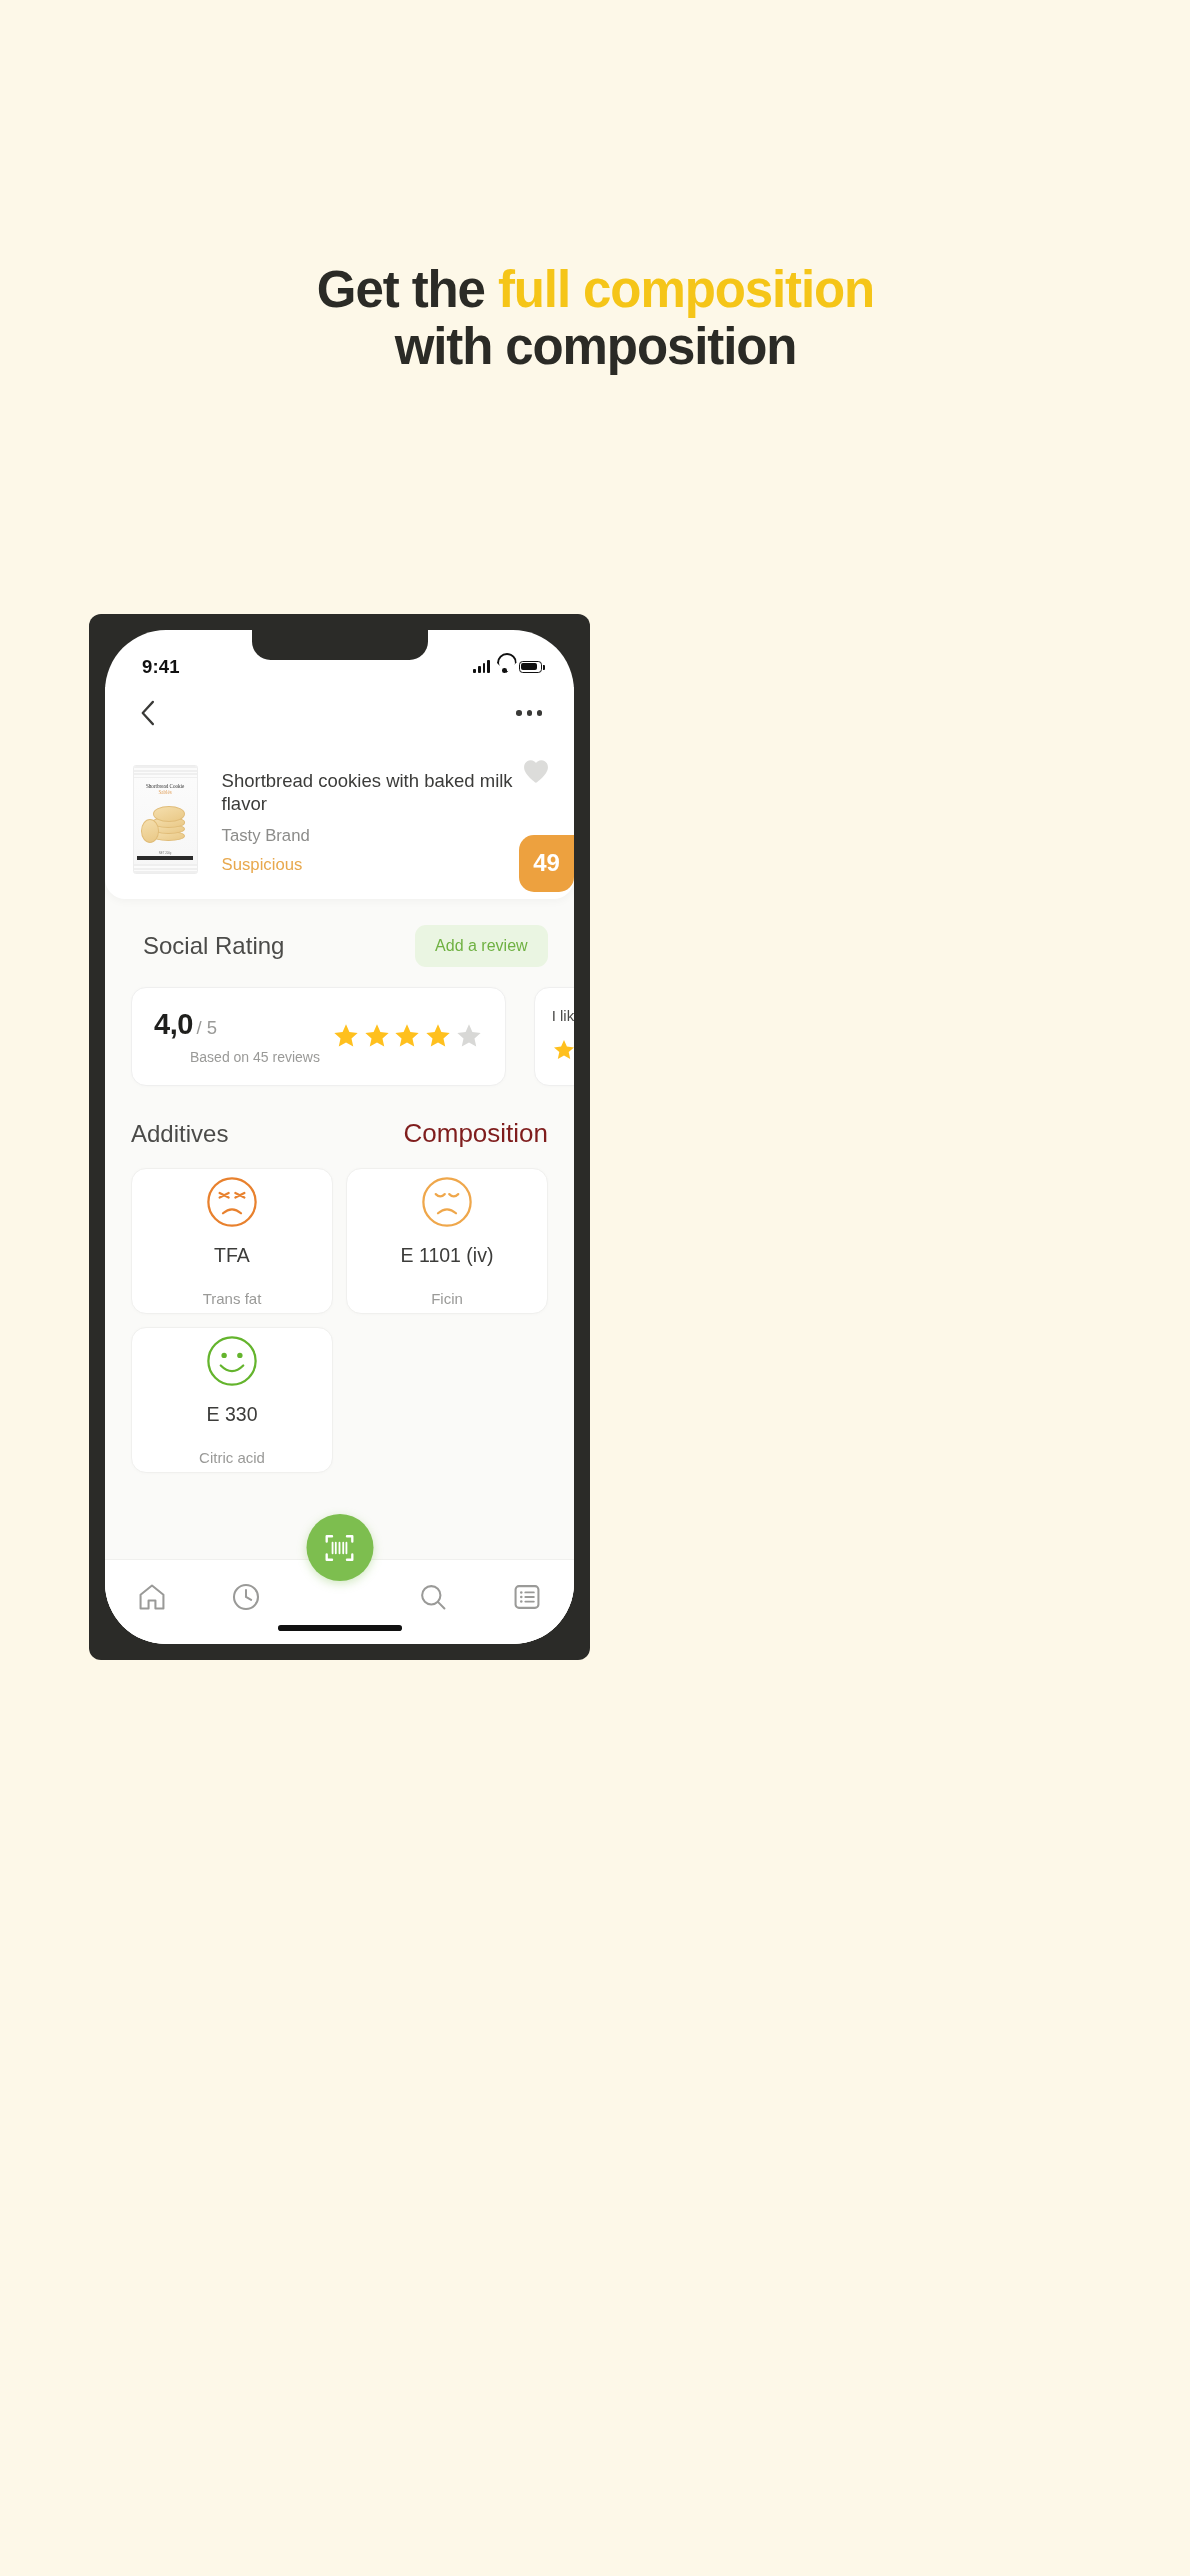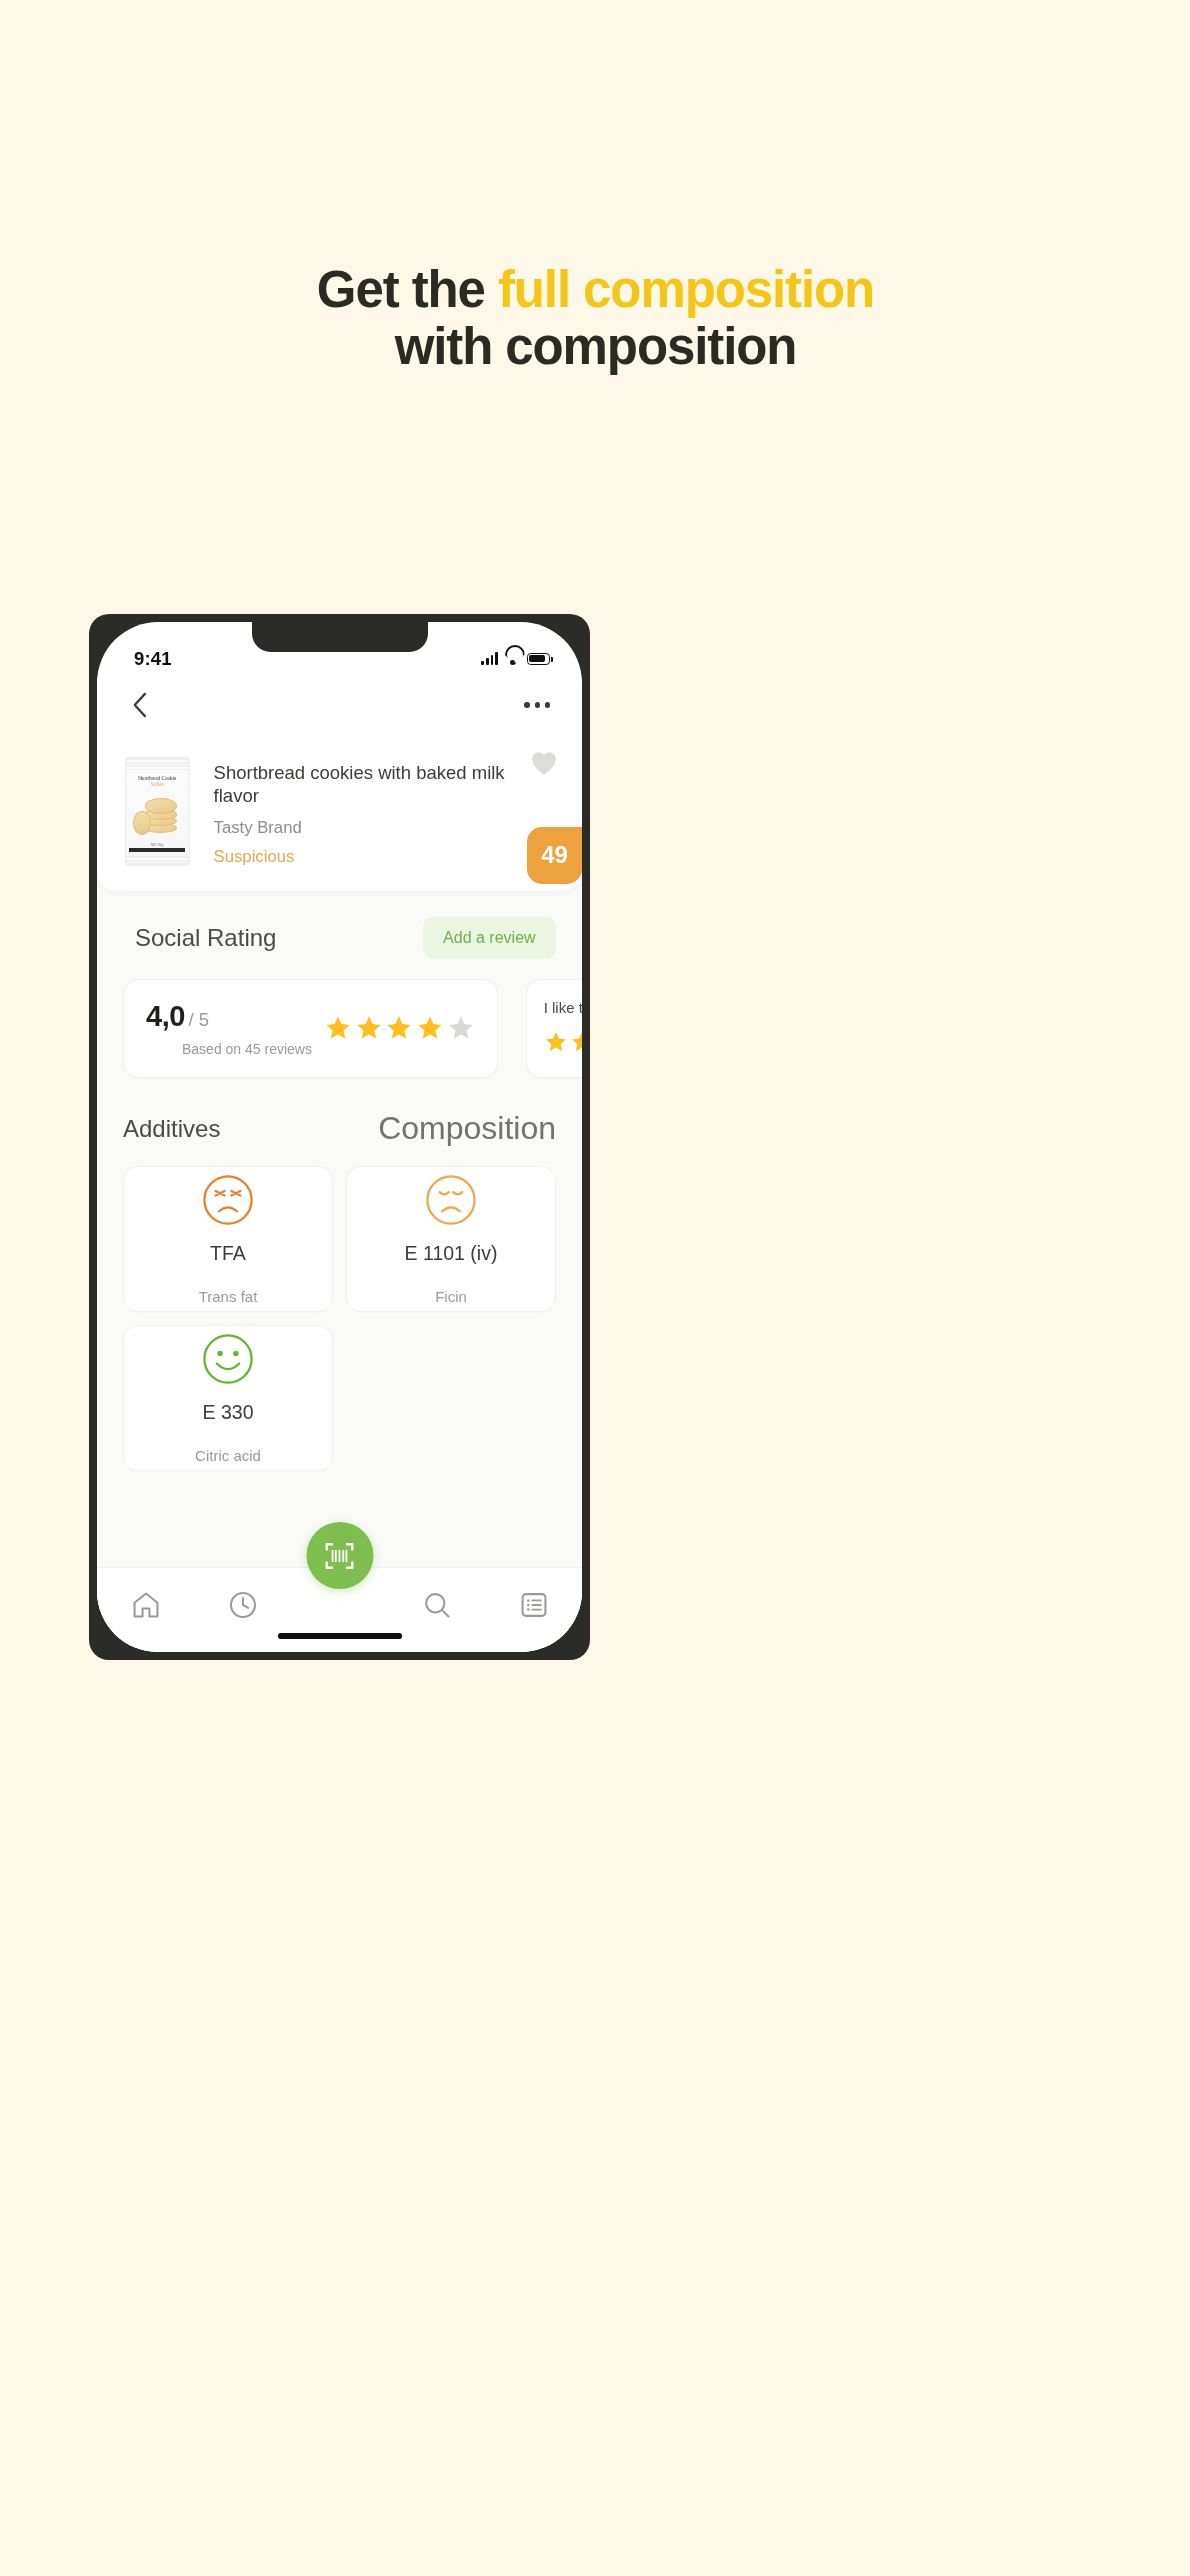--- a/index.html
+++ b/index.html
@@ -23,22 +23,22 @@
     color:#2B2B26;
   }
   .headline .hl { color:#F5C518; }
 
   
   .phone {
     position:absolute;
     left:89px; top:614px;
     width:501px; height:1046px;
     background:#2B2B28;
-    border-radius:20px;
-    padding:8px;
+    border-radius:12px;
+    padding:16px;
   }
   .screen {
     position:relative;
     width:100%; height:100%;
     background:#FFFFFF;
     border-radius:61px;
     overflow:hidden;
   }
 
   
@@ -181,21 +181,21 @@
     flex:0 0 176px;
     background:#fff;border:0.9px solid #EFEFEF;border-radius:15px;
     padding:18.5px 16.7px;
     box-shadow:0 0.9px 3.7px rgba(0,0,0,0.02);
   }
   .review-txt{font-size:15px;color:#4B4B49;line-height:1.38;}
   .review-stars{display:flex;gap:2.8px;margin-top:11px;}
 
   .sec-head2{display:flex;align-items:center;justify-content:space-between;padding:32px 26px 0 26px;}
   .tab-inactive{font-size:24px;color:#4B4B49;}
-  .tab-active{font-size:32px;color:#737373;}
+  .tab-active{font-size:26px;color:#7f1d1d;}
 
   .grid{display:grid;grid-template-columns:1fr 1fr;gap:13px;padding:18.5px 26px 0 26px;}
   .tile{
     background:#fff;border:0.9px solid #F0F0EE;border-radius:15px;
     height:146px;
     display:flex;flex-direction:column;align-items:center;justify-content:center;
     box-shadow:0 0.9px 3.7px rgba(0,0,0,0.02);
   }
   .tile-code{font-size:19.5px;color:#3C3C3A;margin-top:15px;}
   .tile-name{font-size:15px;color:#9A9A98;margin-top:23px;}

